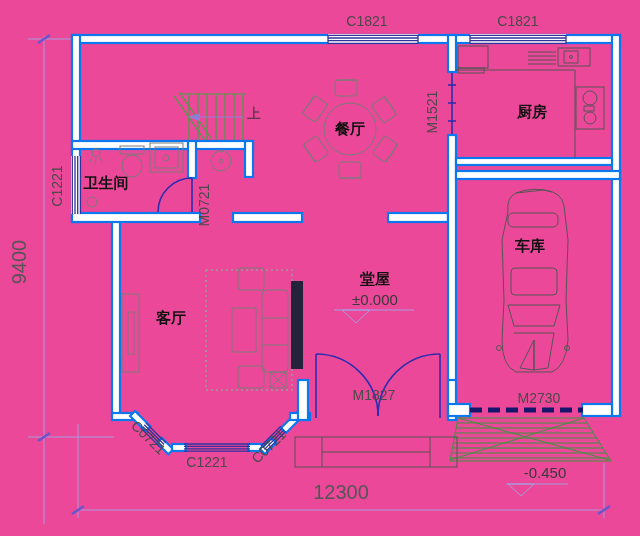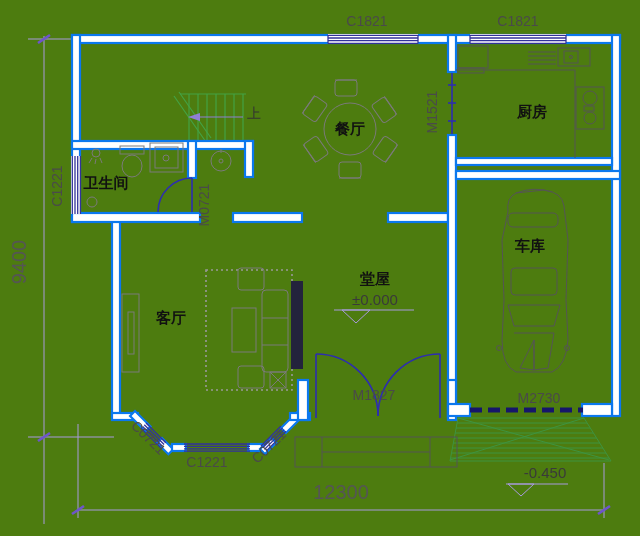--- a/index.html
+++ b/index.html
@@ -1,16 +1,16 @@
 <!DOCTYPE html>
 <html><head>
 <meta charset="utf-8">
 <style>
   html,body{margin:0;padding:0;background:#ffffff;}
-  #stage{position:relative;width:640px;height:536px;background:#4d7c0f;overflow:hidden;}
+  #stage{position:relative;width:640px;height:536px;background:#ec4899;overflow:hidden;}
   svg{position:absolute;left:0;top:0;}
   .wall{fill:#fff;stroke:#0b78ee;stroke-width:2.2;}
   .winbg{fill:#fff;stroke:none;}
   .win{stroke:#32329b;stroke-width:1.3;fill:none;}
   .door{stroke:#2d2db0;stroke-width:1.6;fill:none;}
   .gdoor{stroke:#16166b;stroke-width:5;fill:none;stroke-dasharray:12 6;}
   .furn{stroke:#7a7a7a;stroke-width:1;fill:none;}
   .furn2{stroke:#555;stroke-width:1;fill:none;}
   .dark{fill:#23233c;stroke:none;}
   .stair{stroke:#44a244;stroke-width:1.2;fill:none;}

